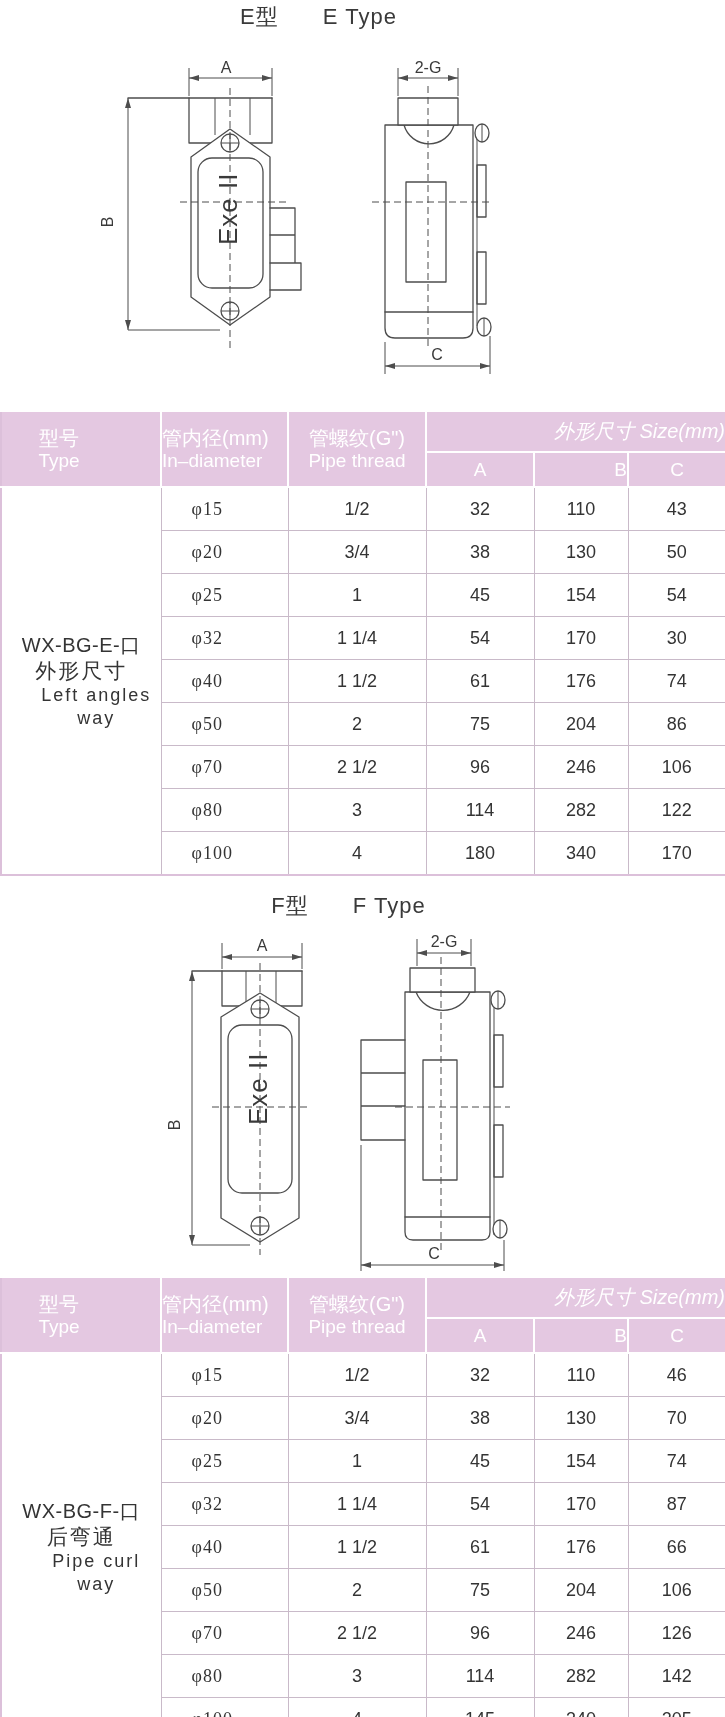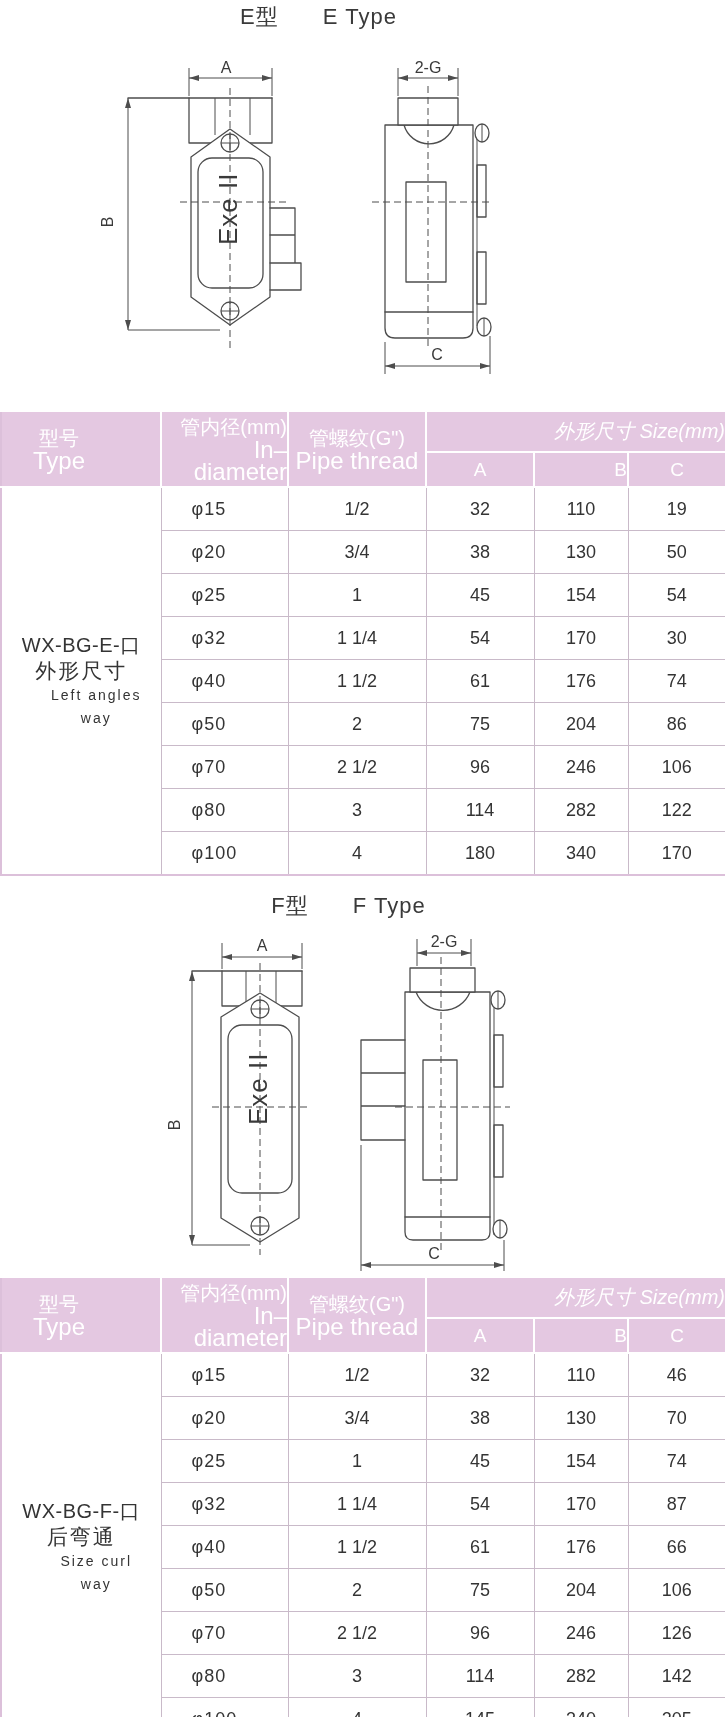--- a/index.html
+++ b/index.html
@@ -27,43 +27,43 @@
   
   .tblwrap{position:absolute;left:0;width:725px;}
   .tblwrap.e{top:412px;}
   .tblwrap.f{top:1278px;}
   table.spec{width:725px;border-collapse:collapse;table-layout:fixed;
     border:2px solid #dcc0da;border-top:none;}
   table.spec th{background:#e4c8e1;color:#ffffff;font-weight:normal;padding:0;}
   table.spec thead tr.r1{height:40px;}
   table.spec thead tr.r2{height:35px;}
   th .zh{display:block;font-size:20px;line-height:24px;}
-  th .en{display:block;font-size:24px;line-height:22px;}
+  th .en{display:block;font-size:19px;line-height:22px;}
   th.h-type{text-align:center;}
   th.h-type .zh,th.h-type .en{padding-right:44px;}
-  th.h-diam{text-align:right;}
+  th.h-diam{text-align:left;}
   th.h-thread{text-align:center;}
   th.h-size{text-align:right;font-size:20px;padding-right:14px;vertical-align:middle;
     border-left:2px solid #fff;font-style:italic;}
   th.sep-l{border-left:2px solid #fff;}
   th.sub{border-top:2px solid #fff;font-size:19px;vertical-align:middle;}
   th.h-a{text-align:center;border-left:2px solid #fff;}
   th.h-b{text-align:right;padding-right:10px;border-left:2px solid #fff;}
   th.h-c{text-align:center;border-left:2px solid #fff;}
   table.spec thead th{border-bottom:2px solid #fff;}
 
   table.spec td{height:40px;border-right:1px solid #c9bac9;border-bottom:1px solid #c9bac9;
     font-size:18px;color:#343434;background:#fff;}
   table.spec tr td:last-child{border-right:none;}
   table.spec tbody tr:last-child td{border-bottom:none;}
   td.model{text-align:center;vertical-align:middle;border-bottom:none;}
   td.model .code{font-size:20px;line-height:26px;letter-spacing:0.5px;}
   td.model .zh{font-size:21px;line-height:26px;letter-spacing:2px;}
-  td.model .en{font-size:14px;line-height:23px;letter-spacing:2px;padding-left:30px;}
-  td.cd{text-align:left;padding-left:30px;letter-spacing:1px;}
+  td.model .en{font-size:18px;line-height:23px;letter-spacing:2px;padding-left:30px;}
+  td.cd{text-align:left;padding-left:30px;letter-spacing:1px;font-family:Liberation Serif, serif;}
   td.cc{text-align:center;}
 </style>
 </head>
 <body>
 
 <div class="page">
 
   <div class="sec-title e">
     <span>E型</span>
     <span>E Type</span>
@@ -171,21 +171,21 @@
           <td class="model" rowspan="9">
             <div class="code">WX-BG-E-口</div>
             <div class="zh">外形尺寸</div>
             <div class="en">Left angles</div>
             <div class="en">way</div>
           </td>
           <td class="cd">φ15</td>
           <td class="cc">1/2</td>
           <td class="cc">32</td>
           <td class="cc">110</td>
-          <td class="cc">19</td>
+          <td class="cc">43</td>
         </tr>
         <tr>
             <td class="cd">φ20</td>
             <td class="cc">3/4</td>
             <td class="cc">38</td>
             <td class="cc">130</td>
             <td class="cc">50</td>
           </tr>
         <tr>
             <td class="cd">φ25</td>
@@ -334,21 +334,21 @@
           <th class="sub h-a">A</th>
           <th class="sub h-b">B</th>
           <th class="sub h-c">C</th>
         </tr>
       </thead>
       <tbody>
         <tr>
           <td class="model" rowspan="9">
             <div class="code">WX-BG-F-口</div>
             <div class="zh">后弯通</div>
-            <div class="en">Size curl</div>
+            <div class="en">Pipe curl</div>
             <div class="en">way</div>
           </td>
           <td class="cd">φ15</td>
           <td class="cc">1/2</td>
           <td class="cc">32</td>
           <td class="cc">110</td>
           <td class="cc">46</td>
         </tr>
         <tr>
             <td class="cd">φ20</td>

